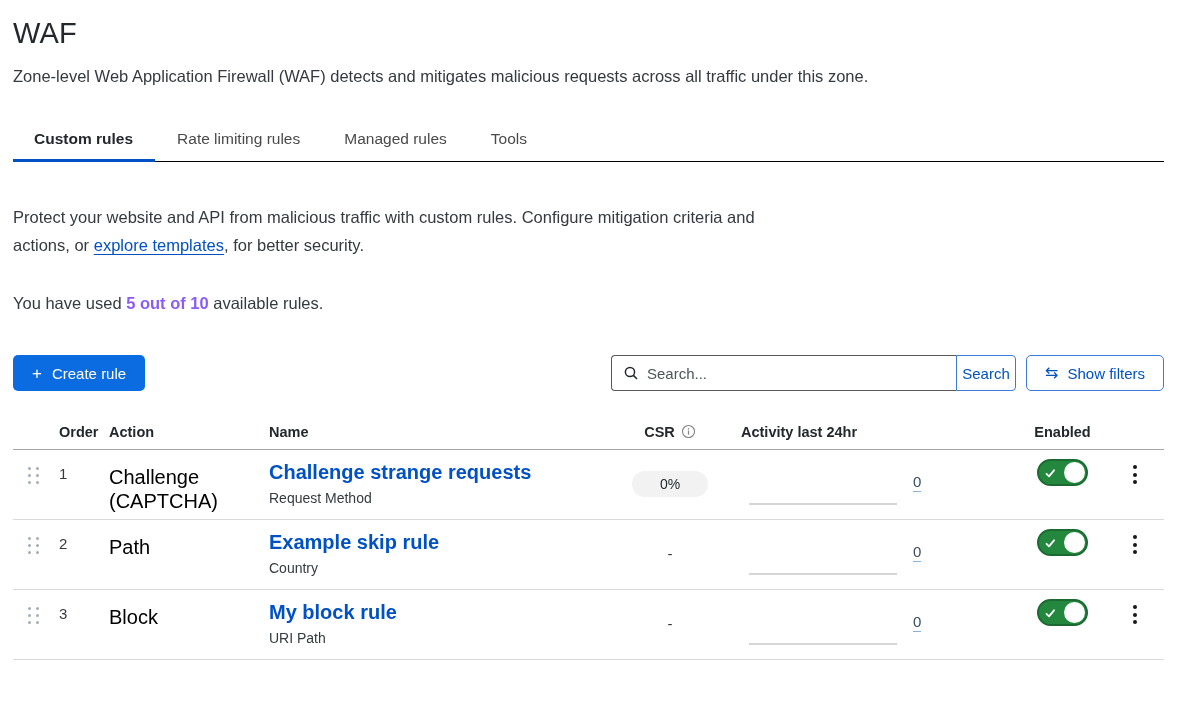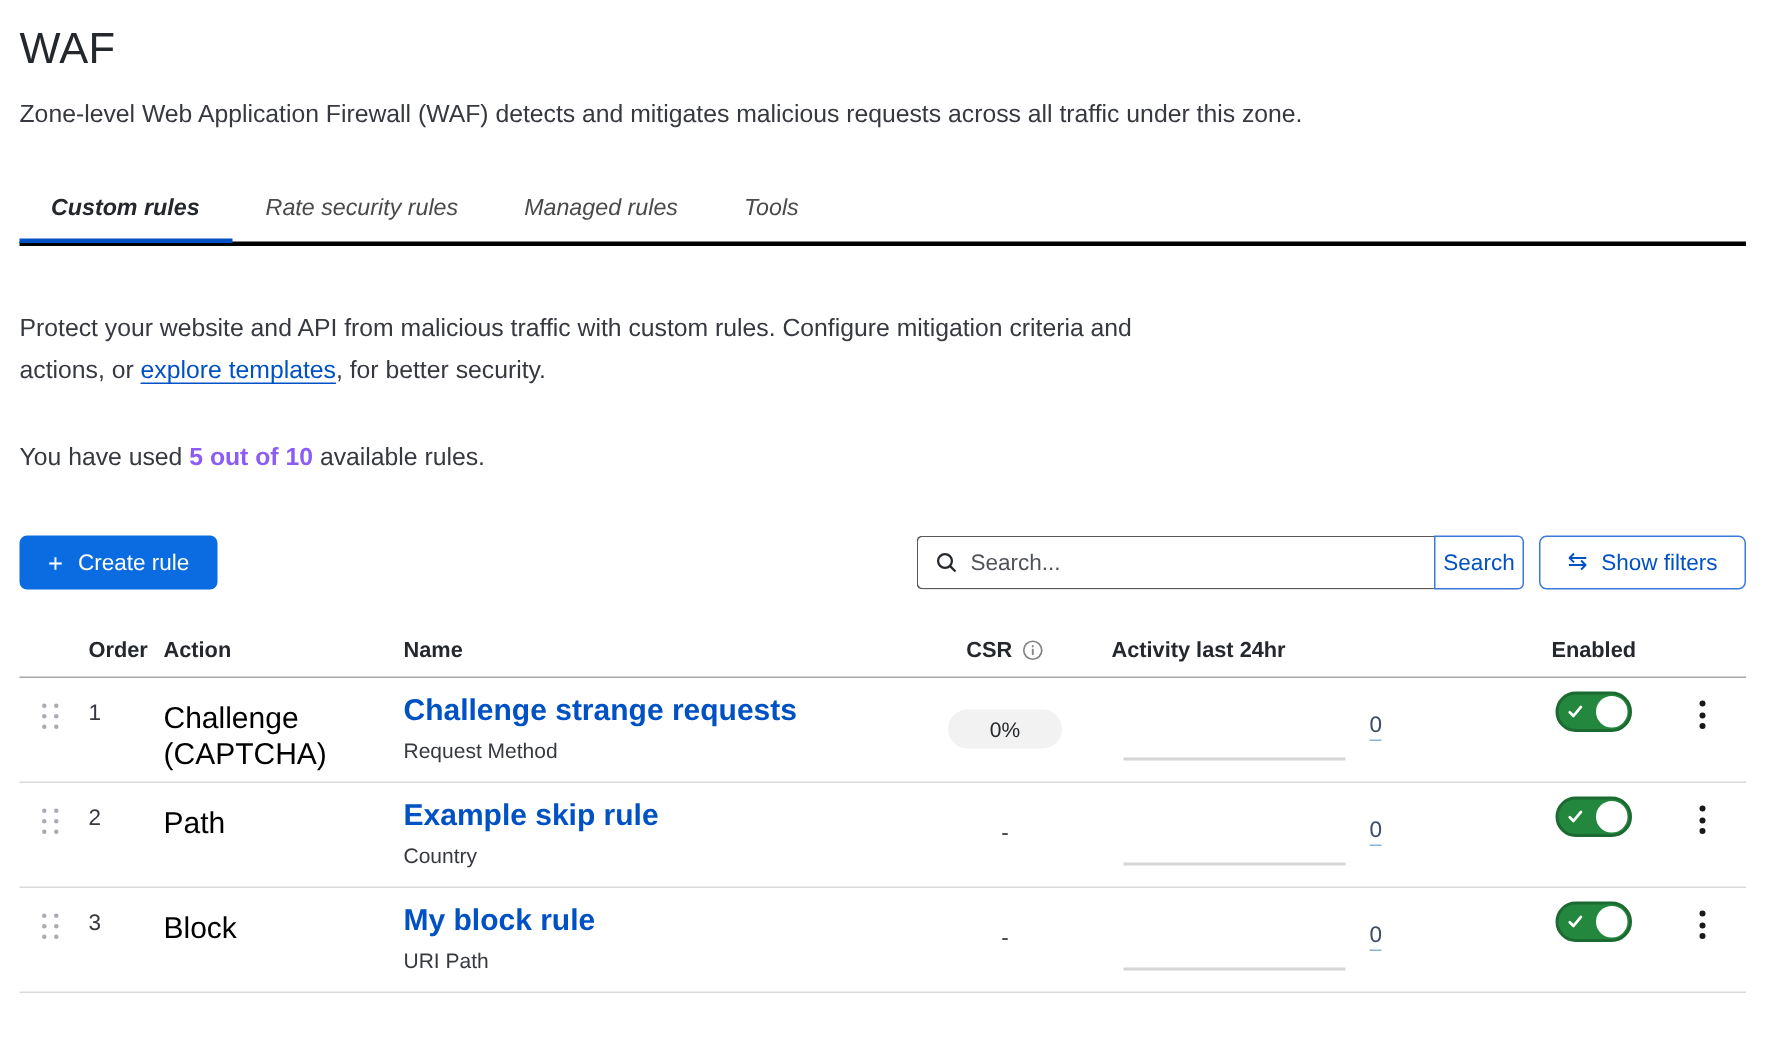--- a/index.html
+++ b/index.html
@@ -12,21 +12,21 @@
   .page { padding:8px 13px 0 13px; }
 
   
   .eyebrow { font-size:15px; color:#36393f; }
   .title { font-size:29px; font-weight:400; color:#24282d; margin-top:9px; letter-spacing:.2px; }
   .desc { font-size:16.5px; color:#36393f; margin-top:17px; }
   .doc-link-row { margin-top:15px; display:flex; align-items:center; gap:7px; }
   a.link { color:var(--link); text-decoration:underline; text-underline-offset:3px; cursor:pointer; font-size:15.5px; }
 
   
-  .tabs { display:flex; margin-top:35px; border-bottom:3px solid #000000;font-style:italic; }
+  .tabs { display:flex; margin-top:35px; border-bottom:1px solid #000000; }
   .tab { padding:9px 22px 13px 22px; font-size:15.5px; color:#4a4a4a; cursor:pointer; position:relative; }
   .tab:first-child { padding-left:21px; }
   .tab.active { color:#24282d; font-weight:700; }
   .tab.active::after {
     content:""; position:absolute; left:0; right:0; bottom:-1px; height:3px; background:var(--accent-underline);
   }
 
   
   .intro { margin-top:41px; font-size:16.5px; line-height:28px; max-width:742px; }
   .intro a.link { font-size:16.5px; }
@@ -107,21 +107,21 @@
 <body>
 
 <div class="page">
 
   <div class="title">WAF</div>
   <div class="desc">Zone-level Web Application Firewall (WAF) detects and mitigates malicious requests across all traffic under this zone.</div>
 
 
   <div class="tabs">
     <div class="tab active">Custom rules</div>
-    <div class="tab">Rate security rules</div>
+    <div class="tab">Rate limiting rules</div>
     <div class="tab">Managed rules</div>
     <div class="tab">Tools</div>
   </div>
 
   <p class="intro"><span>Protect your website and API from malicious traffic with custom rules. Configure mitigation criteria and actions, or </span><a class="link">explore templates</a><span>, for better security.</span></p>
 
   <p class="usage"><span>You have used </span><b>5 out of 10</b><span> available rules.</span></p>
 
   <div class="toolbar">
     <button class="btn-primary">

